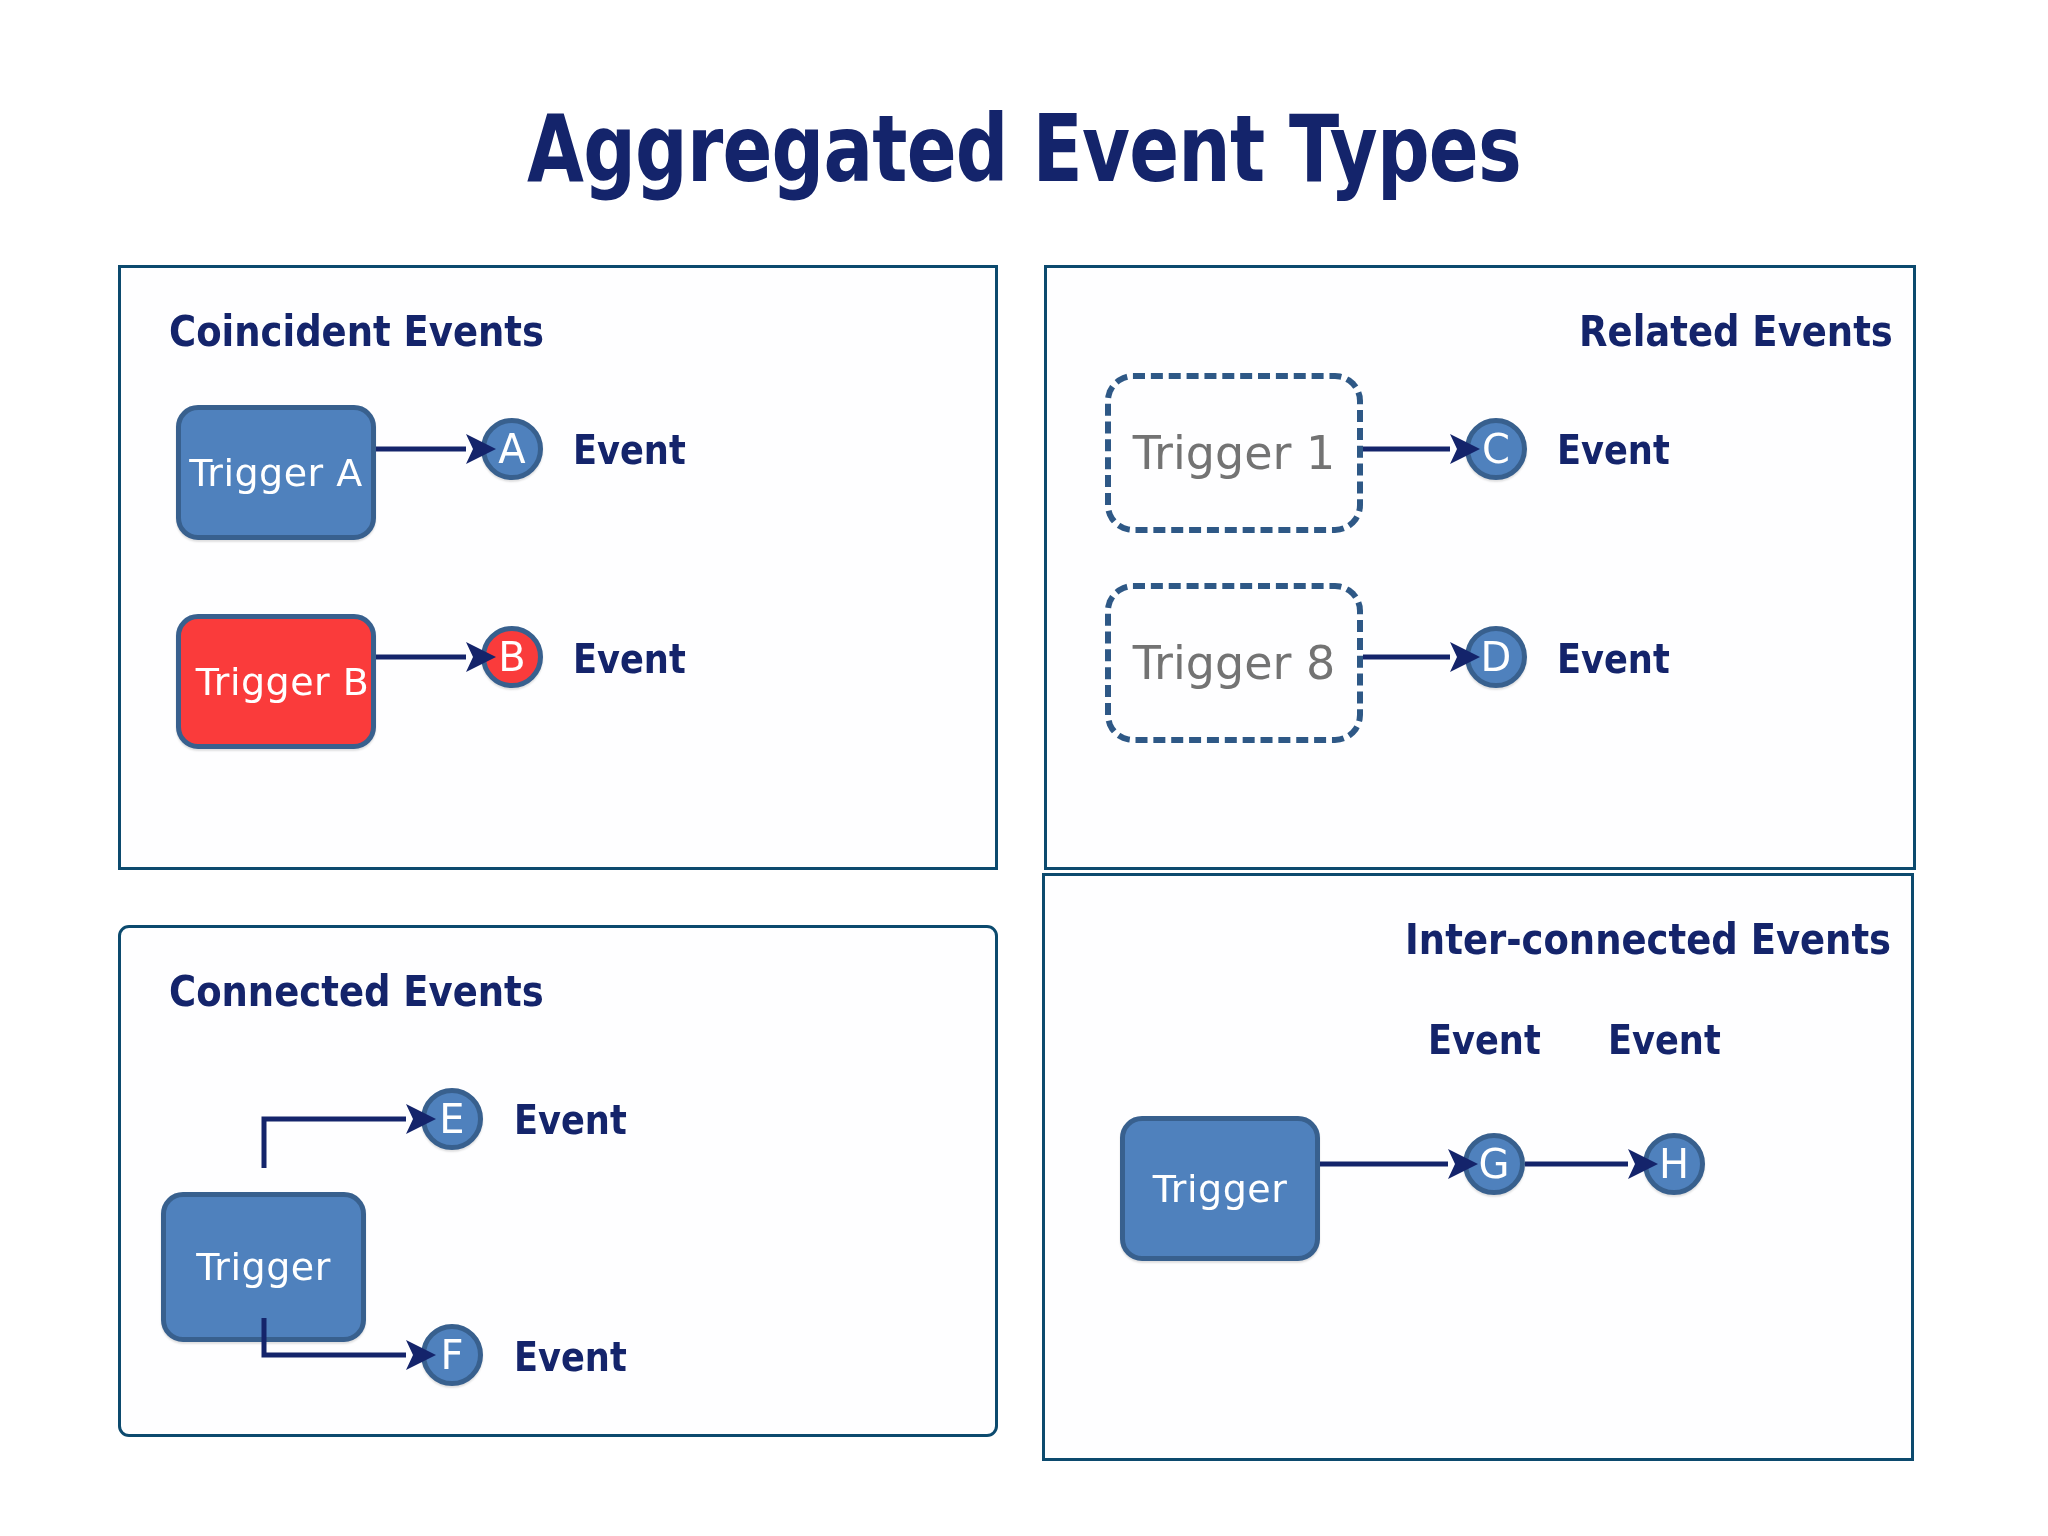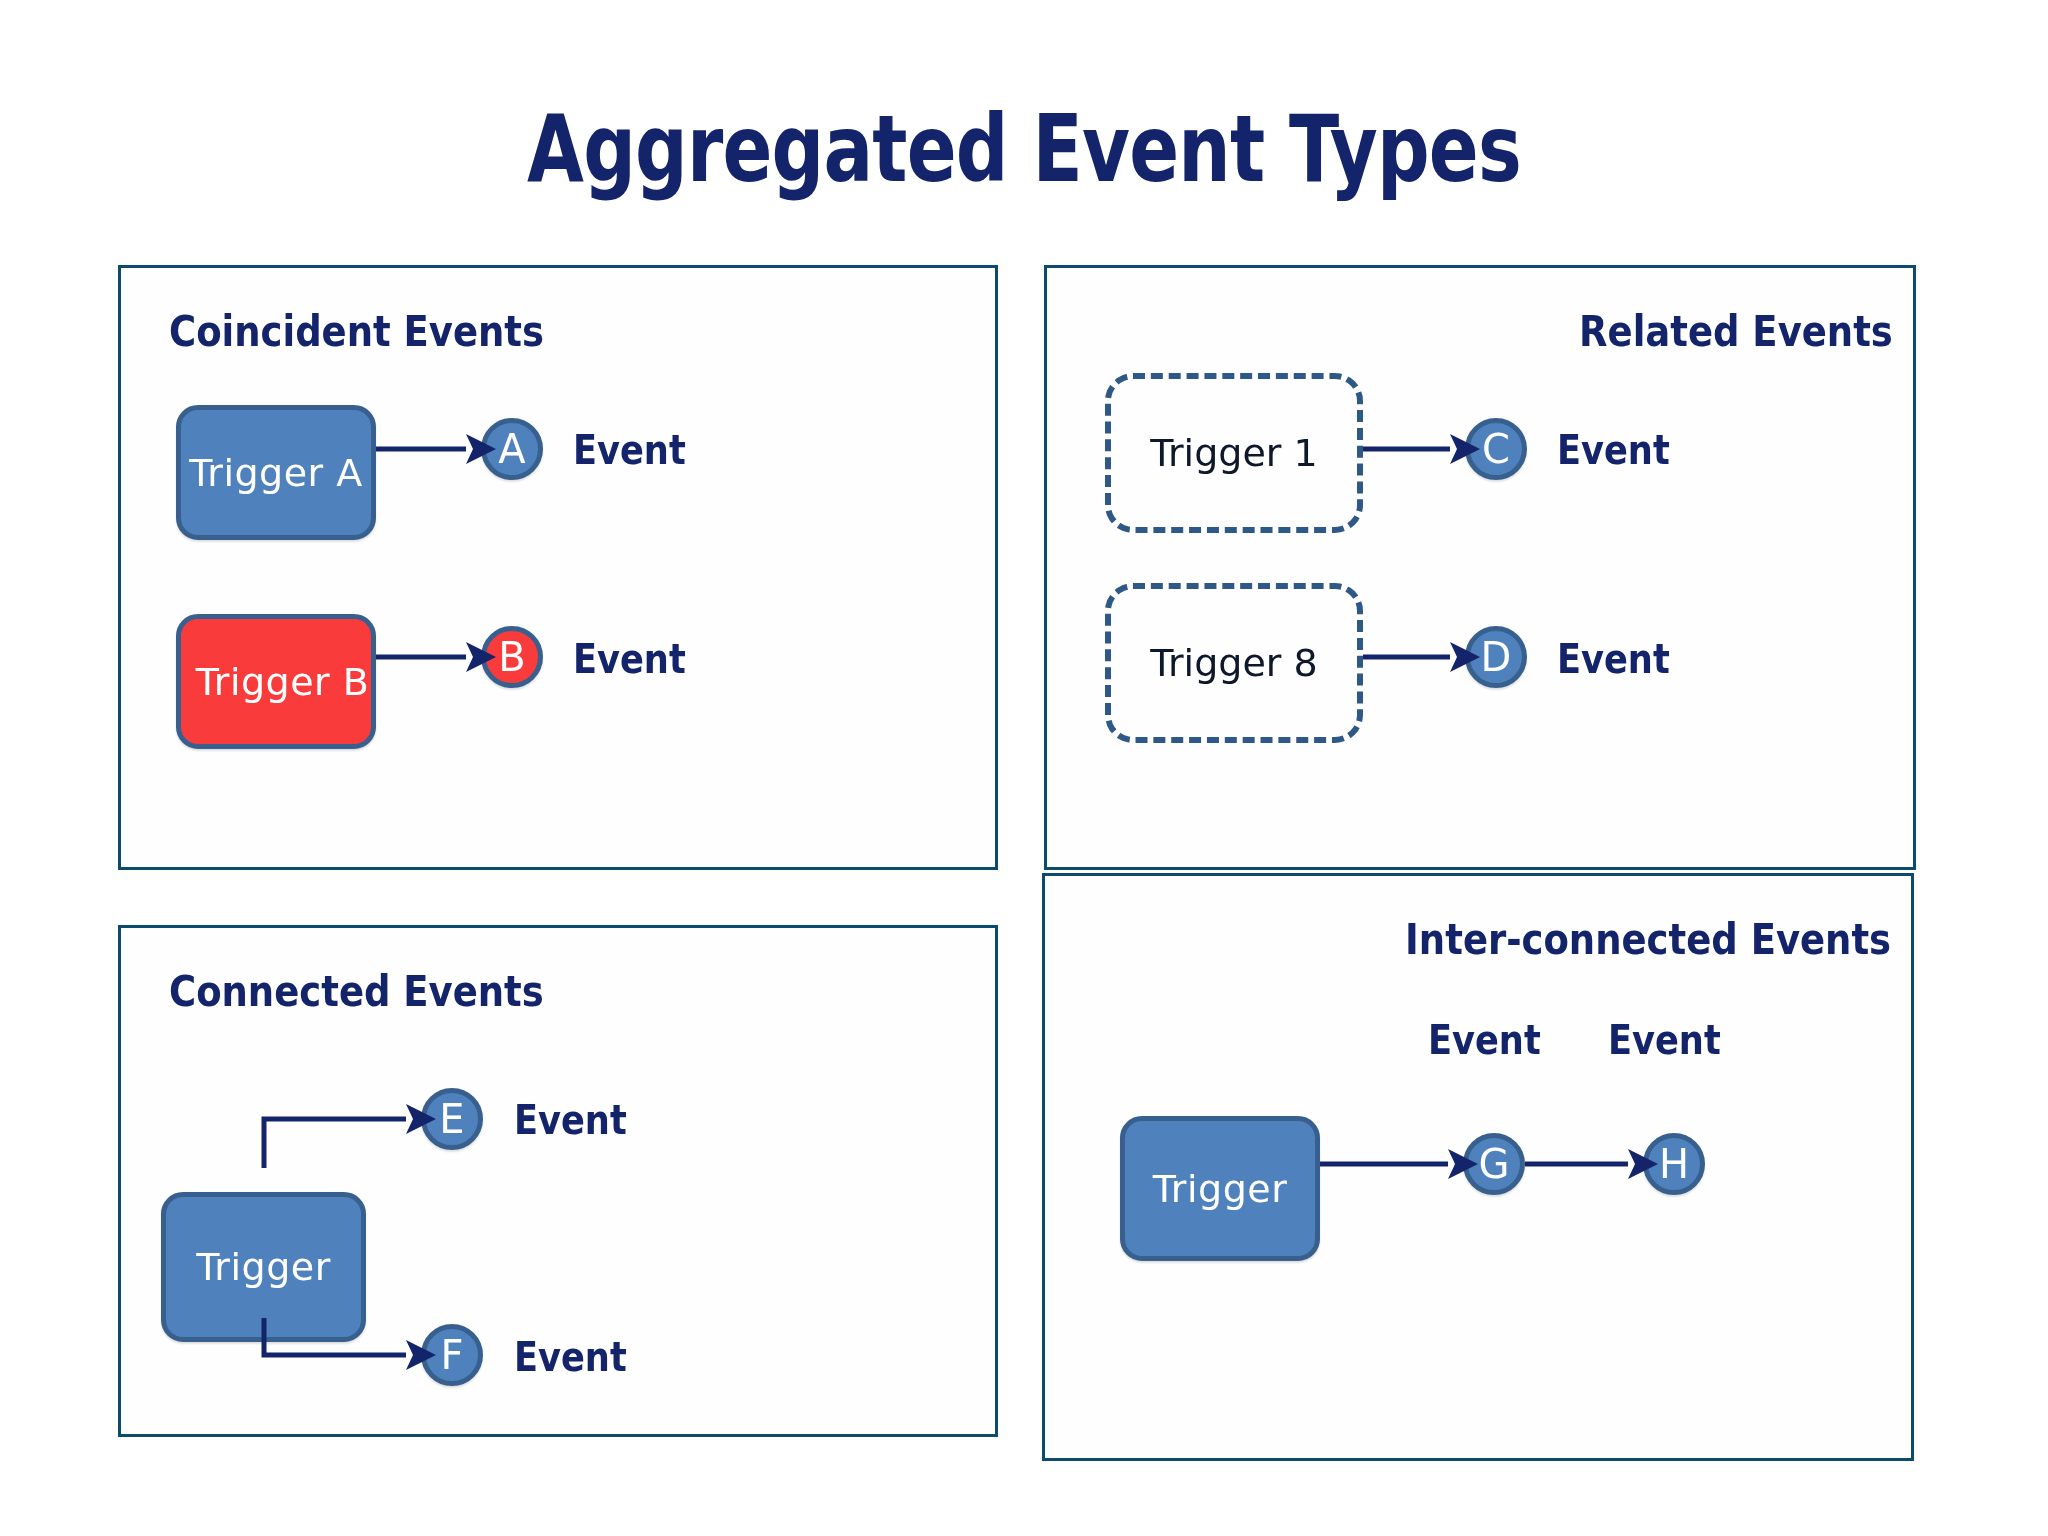--- a/index.html
+++ b/index.html
@@ -36,21 +36,21 @@
 
   
   .panel {
     position: absolute;
     box-sizing: border-box;
     border: 3px solid #0c4a6e;
     background: #fefeff;
   }
   #panel-coincident      { left: 118px;  top: 265px;  width: 880px;  height: 605px; }
   #panel-related         { left: 1044px; top: 265px;  width: 872px;  height: 605px; }
-  #panel-connected       { left: 118px;  top: 925px;  width: 880px;  height: 512px; }
+  #panel-connected       { left: 118px;  top: 925px;  width: 880px;  height: 512px; border-radius: 11px; }
   #panel-interconnected  { left: 1042px; top: 873px;  width: 872px;  height: 588px; }
 
   .panel-title {
     position: absolute;
     font-family: "DejaVu Sans", sans-serif;
     font-weight: bold;
     font-size: 43px;
     line-height: 1;
     color: #14246b;
     white-space: nowrap;
@@ -81,23 +81,23 @@
   
   .trigger-dashed {
     position: absolute;
     box-sizing: border-box;
     border-radius: 28px;
     border: 6px dashed #2e5886;
     background: transparent;
     display: flex;
     align-items: center;
     justify-content: center;
-    color: #0f172a;
-    font-family: "DejaVu Sans", sans-serif;
-    font-size: 38px;
+    color: #737373;
+    font-family: "DejaVu Sans", sans-serif;
+    font-size: 46px;
   }
 
   
   .event-circle {
     position: absolute;
     box-sizing: border-box;
     border-radius: 50%;
     border: 5px solid #38608e;
     background: #4f81bd;
     display: flex;

